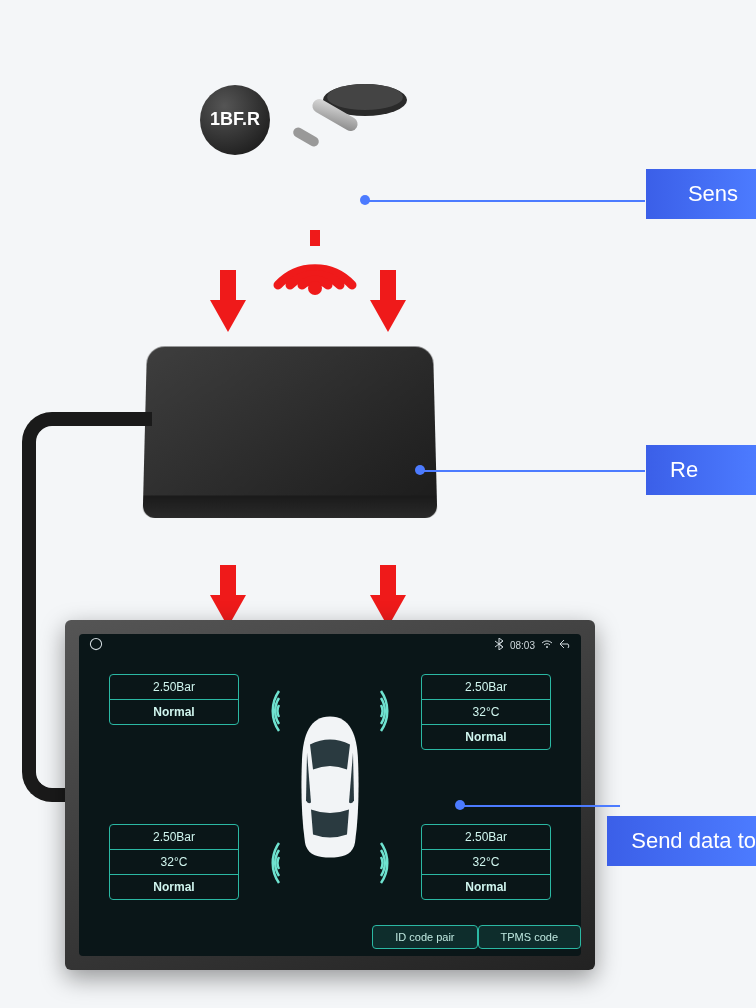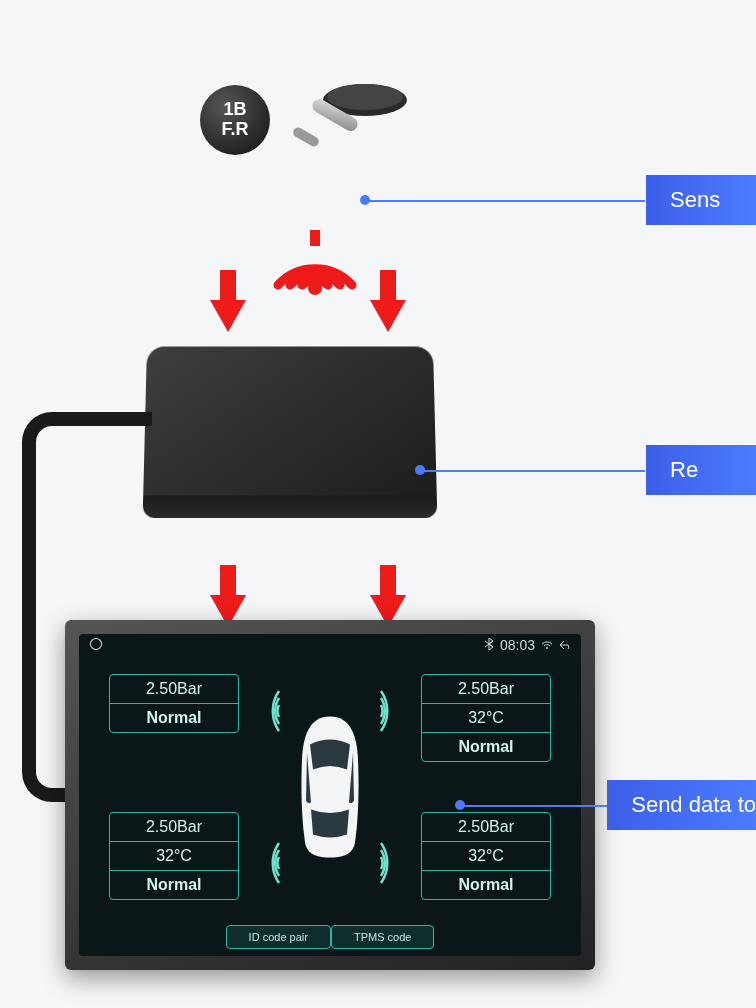--- a/index.html
+++ b/index.html
@@ -15,21 +15,21 @@
   
   .sensor-cap {
     position: absolute;
     left: 200px;
     top: 85px;
     width: 70px;
     height: 70px;
     background: radial-gradient(circle at 35% 30%, #555, #111);
     border-radius: 50%;
     display: flex;
-    flex-direction: column;
+    flex-direction: row;
     align-items: center;
     justify-content: center;
     color: #fff;
     font-size: 18px;
     line-height: 1.1;
     font-weight: bold;
   }
 
   
   .sensor-internal {
@@ -46,21 +46,21 @@
     right: 0;
     height: 50px;
     background: linear-gradient(90deg, #3b5fe8, #4c7bff);
     color: #fff;
     display: flex;
     align-items: center;
     padding-left: 24px;
     font-size: 22px;
     min-width: 110px;
   }
-  .banner1 { top: 175px; }
+  .banner1 { top: 169px; justify-content: center; }
   .banner2 { top: 445px; margin-left: 10px; }
   .banner3 { top: 780px; }
 
   
   .leader {
     position: absolute;
     height: 2px;
     background: #4c7bff;
   }
   .leader-dot {
@@ -158,41 +158,41 @@
     position: relative;
     overflow: hidden;
   }
   .statusbar {
     height: 22px;
     display: flex;
     justify-content: space-between;
     align-items: center;
     padding: 0 10px;
     color: #cfd8dc;
-    font-size: 14px;
+    font-size: 10px;
   }
   .sb-right { display:flex; gap:6px; align-items:center;}
 
   .tpms-area {
     position: relative;
     width: 100%;
     height: calc(100% - 60px);
   }
 
   .tile {
     position: absolute;
     width: 130px;
     border: 1px solid #2bb8a3;
     border-radius: 4px;
     display: flex;
     flex-direction: column;
   }
   .tile .row {
     color: #d0f5ee;
-    font-size: 16px;
+    font-size: 12px;
     text-align: center;
     padding: 5px 0;
     border-bottom: 1px solid #2bb8a3;
   }
   .tile .row:last-child { border-bottom: none; font-weight: bold; }
 
   .tile.fl { left: 30px; top: 18px; }
   .tile.fr { right: 30px; top: 18px; }
   .tile.rl { left: 30px; bottom: 18px; }
   .tile.rr { right: 30px; bottom: 18px; }
@@ -216,21 +216,21 @@
   .sig.rl { left: 170px; bottom: 30px; }
   .sig.rr { right: 170px; bottom: 30px; transform: scaleX(-1);}
 
   .bottombar {
     position: absolute;
     bottom: 0;
     left: 0;
     right: 0;
     height: 38px;
     display: flex;
-    justify-content: center;
+    justify-content: flex-end;
     align-items: center;
   }
   .pill {
     background: rgba(43,184,163,.15);
     border: 1px solid #2bb8a3;
     color: #bfe8e0;
     font-size: 11px;
     padding: 5px 22px;
     border-radius: 4px;
   }
@@ -390,15 +390,15 @@
 
     <div class="bottombar">
       <div class="pill">ID code pair</div>
       <div class="pill">TPMS code</div>
     </div>
   </div>
 </div>
 
 <div class="leader" style="left:460px; top:805px; width:160px;"></div>
 <div class="leader-dot" style="left:455px; top:800px;"></div>
-<div class="label-banner banner3" style="min-width:140px;">
+<div class="label-banner banner3" style="min-width:140px;margin-top:36px;">
   <span>Send data to</span>
 </div>
 
 </body></html>

